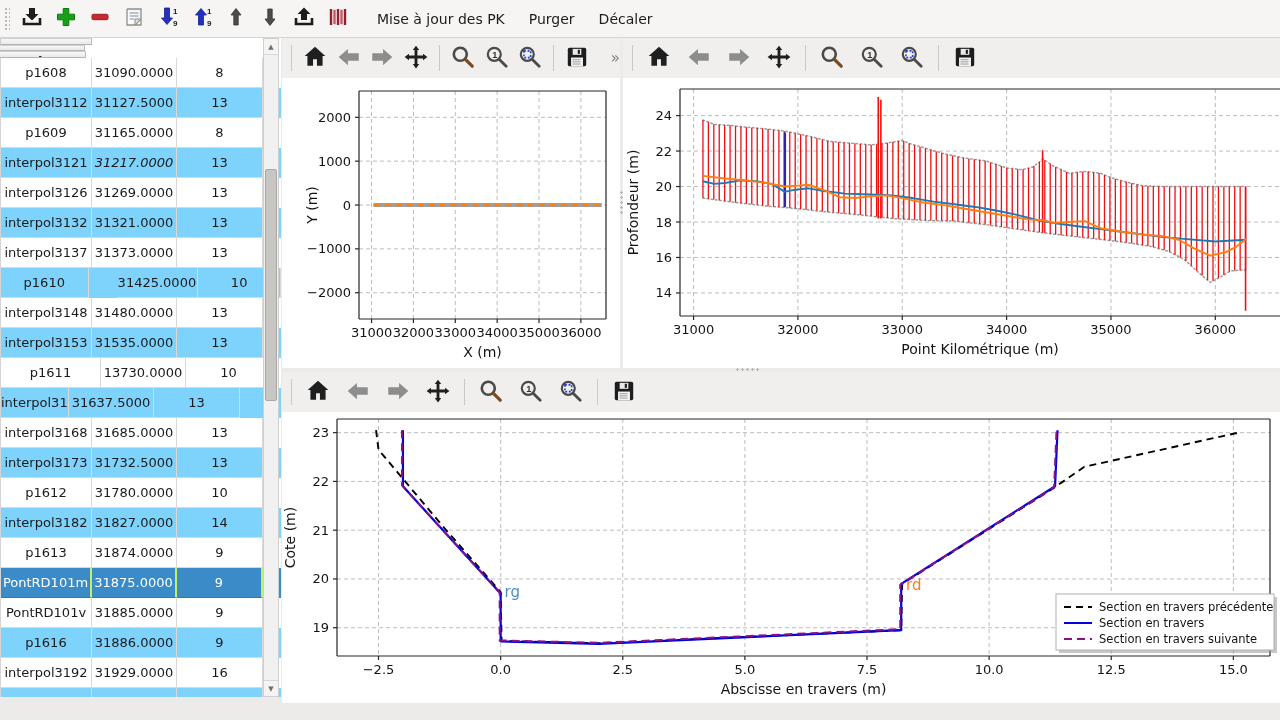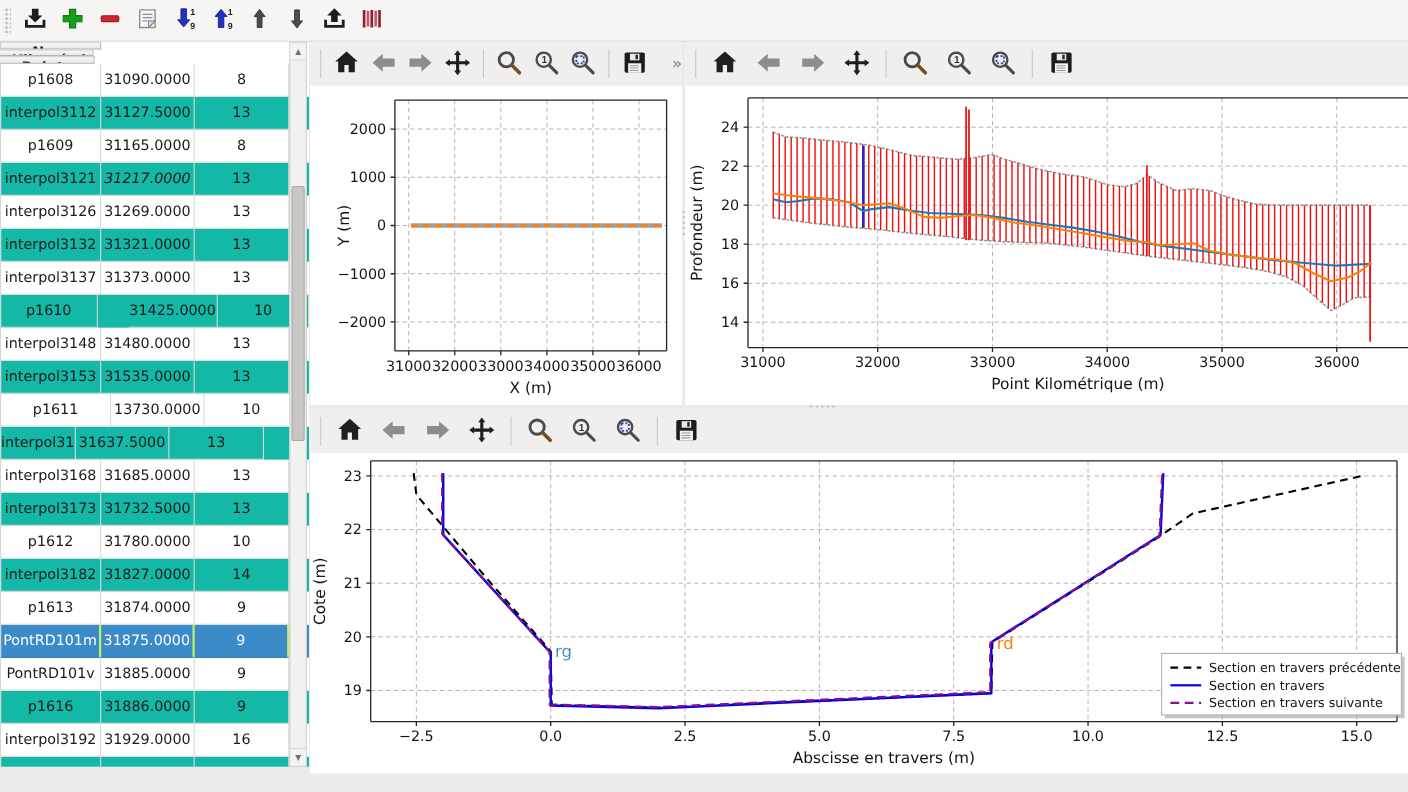--- a/index.html
+++ b/index.html
@@ -20,21 +20,21 @@
 
   
   .table-panel{position:absolute;left:0;top:38px;width:281px;height:659px;background:#fff;}
   .thead{display:flex;height:20px;flex-direction:column;}
   .th{box-sizing:border-box;height:20px;line-height:19px;text-align:center;font-weight:bold;
     font-size:13px;background:linear-gradient(#f7f7f7,#e9e9e9);border-right:1px solid #bcbcbc;
     border-bottom:1px solid #b3b3b3;border-top:1px solid #cfcfcf;overflow:hidden;white-space:nowrap;}
   .th:first-child{border-left:1px solid #cfcfcf;}
   .tbody{position:relative;height:639px;overflow:hidden;border-left:1px solid #d5d5d5;box-sizing:border-box;}
   .trow{display:flex;height:30px;background:#fff;}
-  .trow.alt{background:#14b8a6;}
+  .trow.alt{background:#7dd3fc;}
   .trow .td{box-sizing:border-box;width:92px;height:30px;line-height:29px;text-align:center;
     font-size:13px;border-right:1px solid #d9d9d9;border-bottom:1px solid #d9d9d9;
     overflow:hidden;white-space:nowrap;}
   .trow.selected{background:#3a8bc8;color:#fff;}
   .trow.selected .td{border-right:2px solid #bef264;border-bottom:1px solid #3079b2;}
 
   
   .vscroll{position:absolute;left:263px;top:0;width:16px;height:659px;background:#f1f1f1;
     border:1px solid #cfcfcf;box-sizing:border-box;}
   .sb-btn{position:absolute;left:0;width:14px;height:15px;display:flex;align-items:center;
@@ -124,20 +124,25 @@
           <span><svg width="24" height="24" viewBox="0 0 24 24">
               <g stroke-width="2.4">
                 <path d="M5 4 V20" stroke="#8e2030"></path>
                 <path d="M8.5 4.8 V19.2" stroke="#c65a66"></path>
                 <path d="M12 4 V20" stroke="#8e2030"></path>
                 <path d="M15.5 4.8 V19.2" stroke="#c65a66"></path>
                 <path d="M19 4 V20" stroke="#8e2030"></path>
               </g>
             </svg></span>
         </button>
+      </div>
+    <div id="main-toolbar-actions" class="tb-actions">
+        <span class="tb-action">Mise à jour des PK</span>
+        <span class="tb-action">Purger</span>
+        <span class="tb-action">Décaler</span>
       </div>
   </div>
 
   <div class="table-panel">
     <div class="thead">
       <div class="th" style="width:92px">Nom</div>
       <div class="th" style="width:85px">t Kilométrique</div>
       <div class="th" style="width:86px">Points</div>
     </div>
     <div class="tbody" id="table-body">

